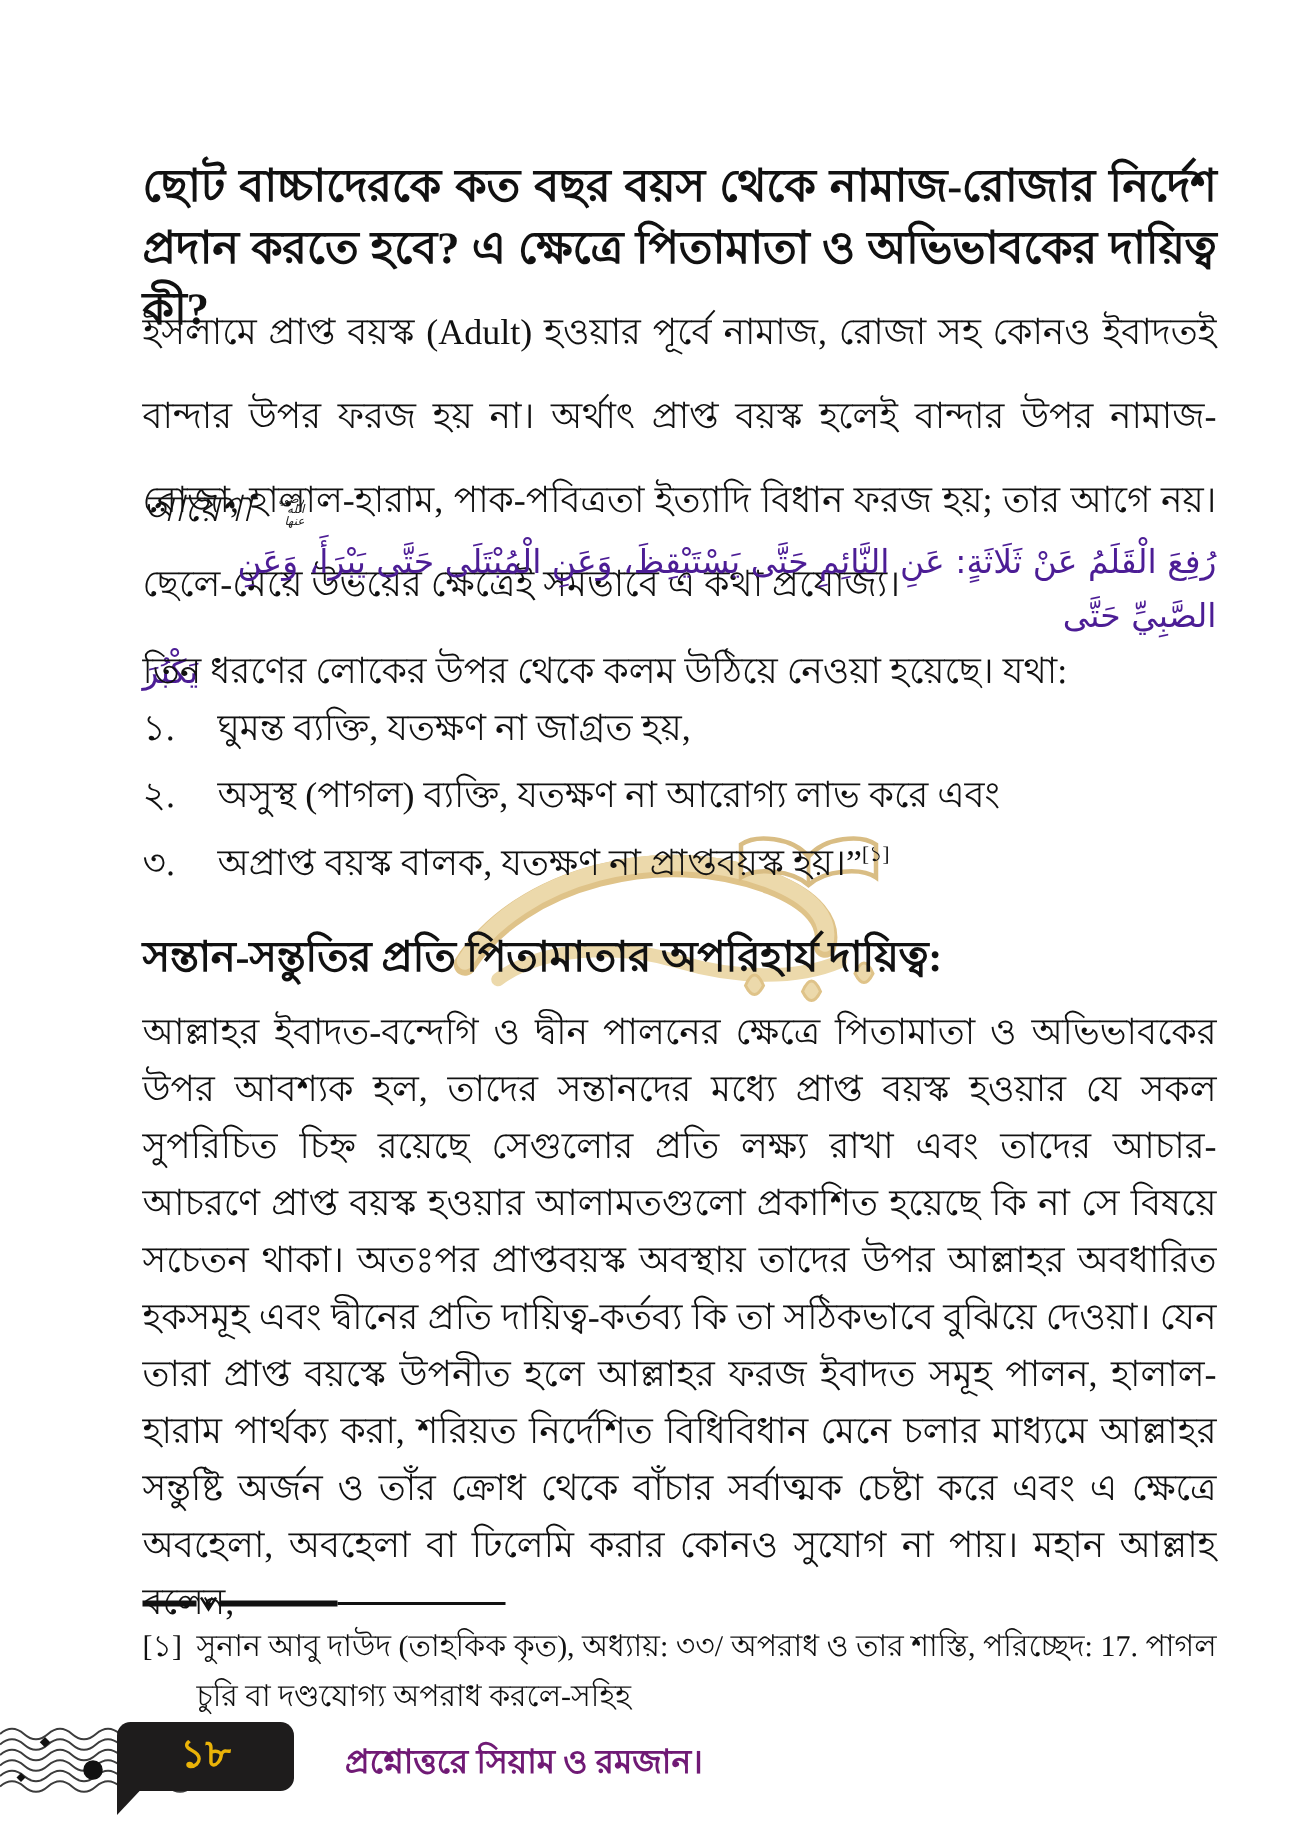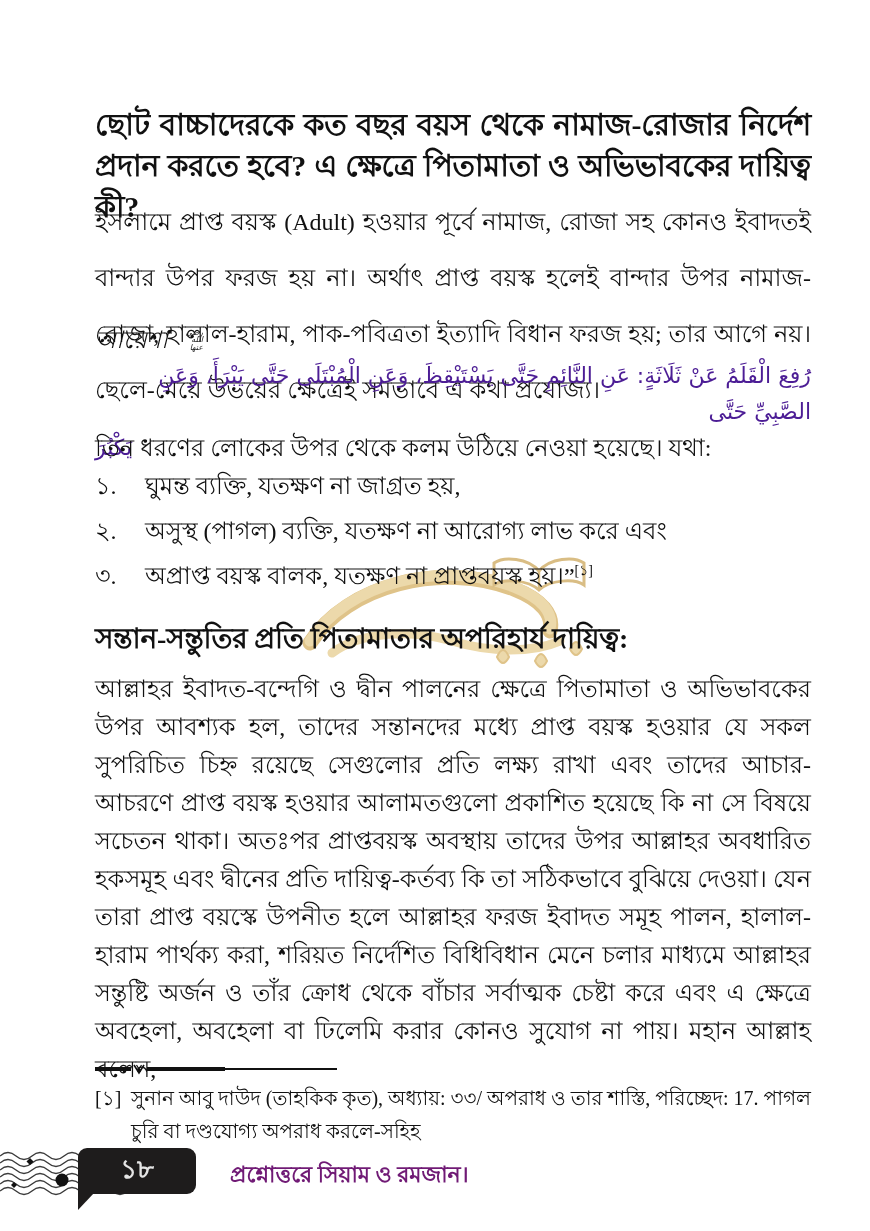--- a/index.html
+++ b/index.html
@@ -67,21 +67,21 @@
   .page-tab{
     position:absolute;left:78px;top:2px;width:118px;height:46px;
     background:#1e1c1c;border-radius:9px 9px 9px 0;
     display:flex;align-items:center;justify-content:center;
   }
   .page-tab::after{
     content:"";position:absolute;left:0;bottom:-16px;
     width:0;height:0;
     border-top:17px solid #1e1c1c;border-right:16px solid transparent;
   }
-  .page-number{color:#e5e5e5;font-size:26px;font-weight:bold;text-align:center;}
+  .page-number{color:#eab308;font-size:26px;font-weight:bold;text-align:center;}
   .book-title{
     position:absolute;left:230px;top:11px;
     font-size:22px;font-weight:bold;color:#701a75;
   }
 </style>
 </head>
 <body>
 
 <div class="page">
 

